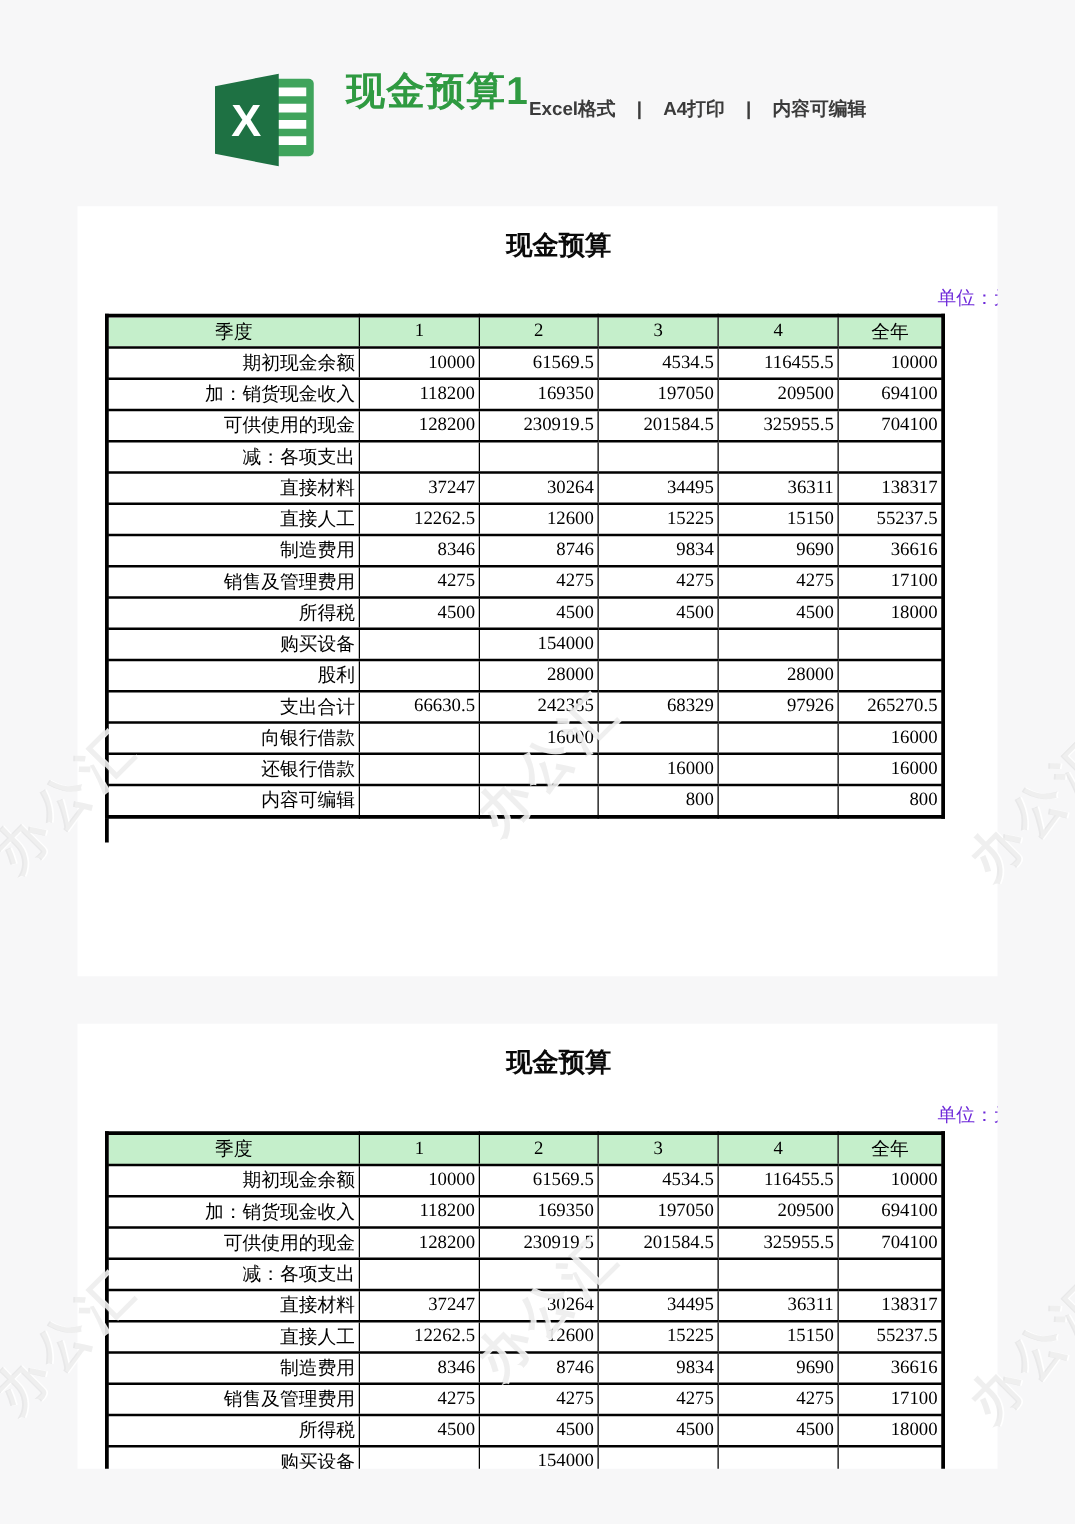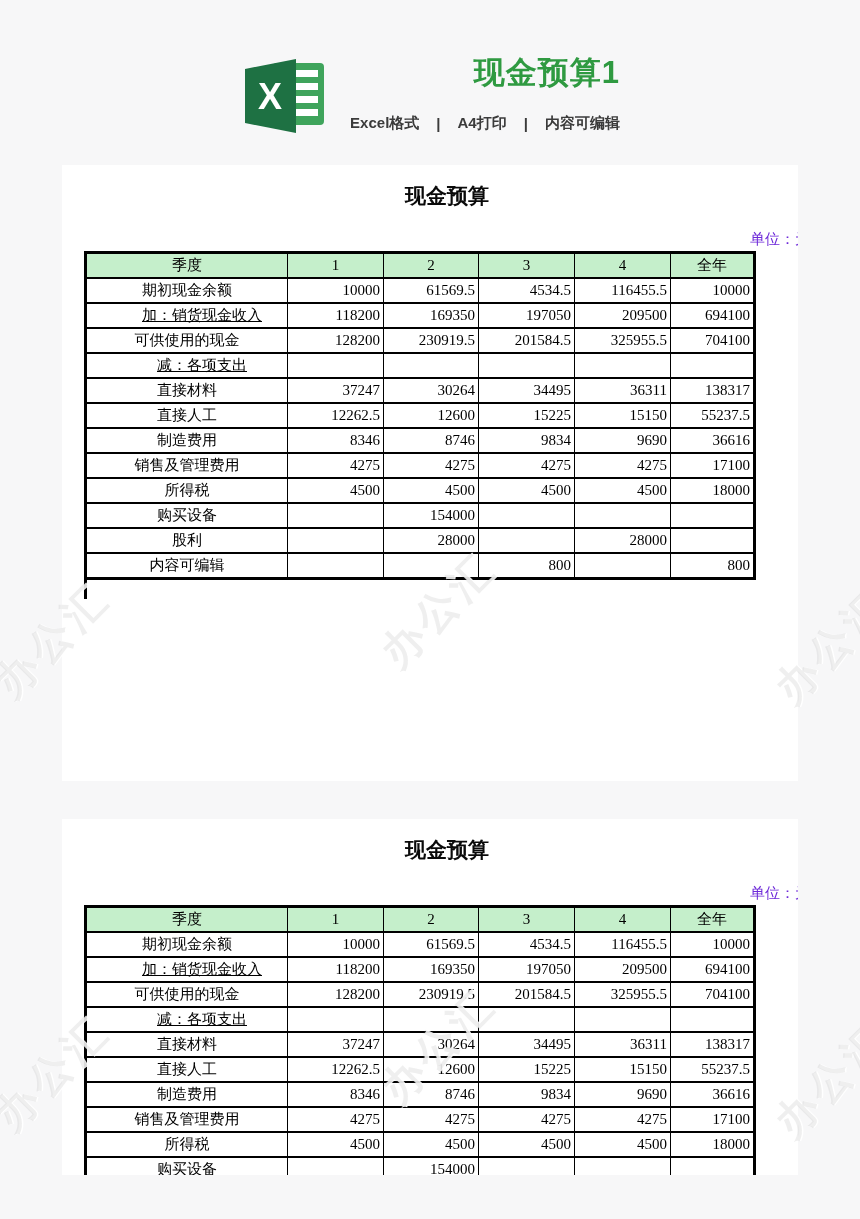--- a/index.html
+++ b/index.html
@@ -10,21 +10,21 @@
     position:relative;
     overflow:hidden;
   }
 
   
   .header {
     display:flex; align-items:flex-start; justify-content:center;
     gap:22px; padding-top:55px;
   }
   .excel-icon { width:88px; height:80px; flex:0 0 auto; margin-top:1px; }
-  .header-text { display:flex; flex-direction:column;align-items:flex-end; }
+  .header-text { display:flex; flex-direction:row; }
   .page-title {
     margin:0; font-size:31px; line-height:1.15;
     font-weight:bold; color:#2F9A41; letter-spacing:1px;
   }
   .subtitle {
     margin-top:23px; font-size:15px; font-weight:bold; color:#3b3b3b;
     display:flex; align-items:center;
   }
   .subtitle .sep { margin:0 17px; color:#3b3b3b; }
 
@@ -54,22 +54,22 @@
     font-size:15px; color:#000;padding-left:34px;
   }
   table.budget th, table.budget td {
     border:1px solid #000; border-top-width:2px; border-bottom-width:2px;
     height:23px; padding:0 3px; overflow:hidden; white-space:nowrap;
     box-sizing:content-box;
   }
   table.budget th {
     background:#C5EFCB; font-weight:normal; text-align:center;
   }
-  td.lbl { text-align:center; }
-  td.lbl.ind { padding-left:33px;text-decoration:underline; }
+  td.lbl { text-align:right; }
+  td.lbl.ind { padding-left:33px; }
   td.val { text-align:right; }
 
   .stub { width:3px; height:19px; background:#000; }
 
   
   .wm {
     position:absolute; z-index:9; pointer-events:none;
     font-size:42px; font-weight:bold; letter-spacing:5px;
     color:rgba(145,145,145,0.14);
     text-shadow:1px 1px 0 rgba(255,255,255,0.9);
@@ -218,20 +218,44 @@
             </tr>
             <tr>
               <td class="lbl">股利</td>
               <td class="val"></td>
               <td class="val">28000</td>
               <td class="val"></td>
               <td class="val">28000</td>
               <td class="val"></td>
             </tr>
             <tr>
+              <td class="lbl">支出合计</td>
+              <td class="val">66630.5</td>
+              <td class="val">242385</td>
+              <td class="val">68329</td>
+              <td class="val">97926</td>
+              <td class="val">265270.5</td>
+            </tr>
+            <tr>
+              <td class="lbl ind">向银行借款</td>
+              <td class="val"></td>
+              <td class="val">16000</td>
+              <td class="val"></td>
+              <td class="val"></td>
+              <td class="val">16000</td>
+            </tr>
+            <tr>
+              <td class="lbl ind">还银行借款</td>
+              <td class="val"></td>
+              <td class="val"></td>
+              <td class="val">16000</td>
+              <td class="val"></td>
+              <td class="val">16000</td>
+            </tr>
+            <tr>
               <td class="lbl">内容可编辑</td>
               <td class="val"></td>
               <td class="val"></td>
               <td class="val">800</td>
               <td class="val"></td>
               <td class="val">800</td>
             </tr>
           </tbody>
         </table>
       <div class="stub"></div>

